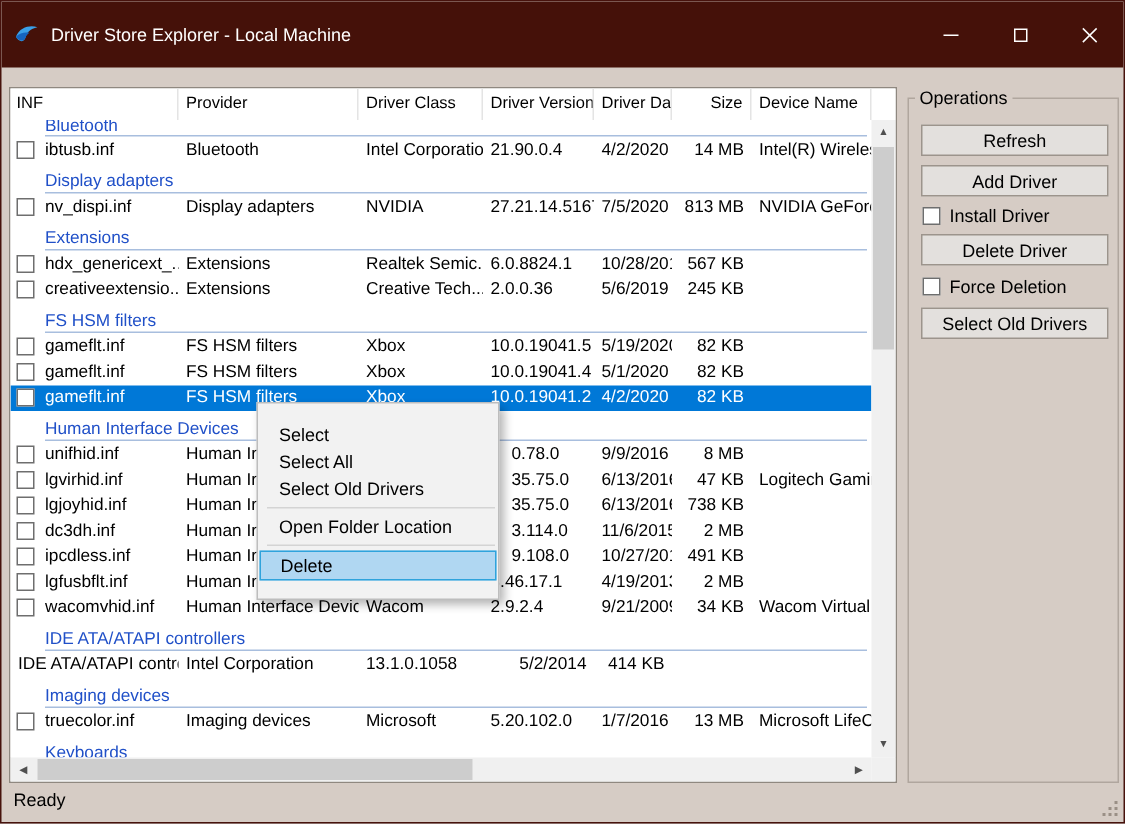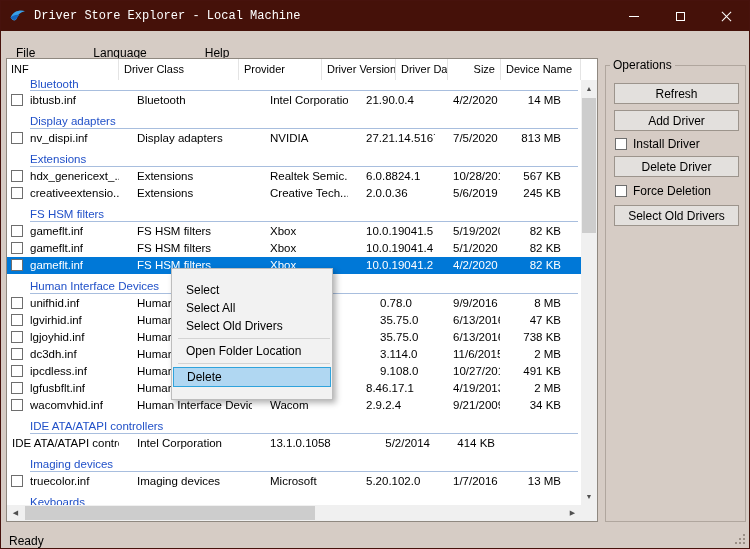--- a/index.html
+++ b/index.html
@@ -4,21 +4,21 @@
 <style>
   :root{
     --titlebar:#451109; --selection:#0078d7; --group-text:#2050c8;
     --menu-highlight:#b0d7f2; --menu-highlight-border:#2fa3dc; --window-bg:#d6ccc5;
   }
   *{margin:0;padding:0;box-sizing:border-box;}
   body{font-family:"Liberation Sans",sans-serif;background:#888;}
   .window{position:relative;width:750px;height:549px;background:var(--window-bg);
     overflow:hidden;font-size:12px;color:#000;border:1px solid #47120c;}
   
-  .titlebar{height:30px;background:var(--titlebar);display:flex;align-items:center;color:#fff;font-family:Liberation Mono, monospace;}
+  .titlebar{height:44px;background:var(--titlebar);display:flex;align-items:center;color:#fff;}
   .app-icon{width:17px;height:17px;margin-left:8px;flex:0 0 auto;}
   .title-text{margin-left:8px;font-size:12px;white-space:nowrap;}
   .win-controls{margin-left:auto;display:flex;height:100%;}
   .win-btn{width:46px;height:100%;display:flex;align-items:center;justify-content:center;}
   .glyph-min{width:10px;height:1px;background:#fff;display:block;}
   .glyph-max{width:9px;height:9px;border:1px solid #fff;display:block;}
   .glyph-close{position:relative;width:11px;height:11px;display:block;}
   .glyph-close::before,.glyph-close::after{content:"";position:absolute;left:-1px;top:5px;width:13px;height:1px;background:#fff;}
   .glyph-close::before{transform:rotate(45deg);}
   .glyph-close::after{transform:rotate(-45deg);}
@@ -26,21 +26,21 @@
   .menubar{height:44px;display:flex;align-items:center;padding-left:5px;gap:38px;}
   .menu-item{padding:4px 10px;}
   
   .listview{position:absolute;left:5px;top:57px;width:592px;height:464px;background:#fff;border:1px solid #8f8880;}
   .lv-header{position:absolute;left:0;top:0;width:590px;height:21px;background:#fff;display:grid;
     grid-template-columns:112px 120px 83px 74px 52px 53px 80px;font-size:11px;}
   .hcell{border-right:1px solid #e4e4e4;padding:4px 5px 0 5px;white-space:nowrap;overflow:hidden;}
   .hcell.first{padding-left:4px;}
   .hcell.r{text-align:right;}
   .lv-body{position:absolute;left:0;top:21px;width:574px;height:425px;overflow:hidden;font-size:11.5px;background:#fff;}
-  .row{display:grid;grid-template-columns:112px 120px 83px 74px 52px 53px 80px;height:17px;line-height:17px;gap:13px;}
+  .row{display:grid;grid-template-columns:112px 120px 83px 74px 52px 53px 80px;height:17px;line-height:17px;}
   .row.selected{background:var(--selection);color:#fff;}
   .cell{padding:0 5px;white-space:nowrap;overflow:hidden;}
   .cell.c-inf{position:relative;padding-left:23px;}
   .cell.c-date,.cell.c-size{text-align:right;}
   .cell.c-ver.shift{padding-left:19px;}
   .cb{position:absolute;left:4px;top:2px;width:12px;height:12px;border:1px solid #6e6e6e;background:#fff;display:block;}
   .group{position:relative;height:21px;overflow:hidden;color:var(--group-text);}
   .group .glabel{position:absolute;left:23px;bottom:3px;white-space:nowrap;}
   .group::after{content:"";position:absolute;left:23px;right:3px;bottom:1px;height:1px;background:#a8bede;}
   .group.cut{height:12px;}
@@ -67,21 +67,21 @@
   
   .ops{position:absolute;left:604px;top:64px;width:141px;height:457px;border:1px solid #b0a69e;}
   .ops-label{position:absolute;left:4px;top:-8px;background:var(--window-bg);padding:0 3px;font-size:12px;}
   .ops-btn{position:absolute;left:8px;width:125px;height:21px;background:#e3e0dd;border:1px solid #9c948c;
     display:flex;align-items:center;justify-content:center;font-size:12px;}
   .btn-refresh{top:17px;} .btn-add{top:44px;} .btn-delete{top:90px;} .btn-selectold{top:139px;}
   .opcheck{position:absolute;left:9px;height:14px;display:flex;align-items:center;gap:6px;}
   .chk-install{top:71px;} .chk-force{top:118px;}
   .opcheck .cb{position:static;flex:0 0 auto;}
   
-  .statusbar{position:absolute;left:0;bottom:0;width:100%;height:22px;display:flex;align-items:flex-end;padding-left:8px;}
+  .statusbar{position:absolute;left:0;bottom:0;width:100%;height:22px;display:flex;align-items:flex-start;padding-left:8px;}
   .grip{position:absolute;right:2px;bottom:2px;}
 </style>
 </head>
 <body>
 
 <div class="window">
 
   <div class="titlebar">
     <svg class="app-icon" viewBox="0 0 16 16">
       <path d="M1.5 9 C4 2.5, 11 1.5, 15 3 C10.5 4, 8.5 6, 7.5 9.5 C6.5 12.5, 3.5 12.5, 1.5 9 Z" fill="#3aa0e8"></path>
@@ -103,22 +103,22 @@
 
   <div class="menubar">
     <span class="menu-item">File</span>
     <span class="menu-item">Language</span>
     <span class="menu-item">Help</span>
   </div>
 
   <div class="listview">
     <div class="lv-header">
       <div class="hcell first">INF</div>
+      <div class="hcell">Provider</div>
       <div class="hcell">Driver Class</div>
-      <div class="hcell">Provider</div>
       <div class="hcell">Driver Version</div>
       <div class="hcell r">Driver Date</div>
       <div class="hcell r">Size</div>
       <div class="hcell">Device Name</div>
     </div>
     <div class="lv-body">
         <div class="group cut">
           <span class="glabel">Bluetooth</span>
         </div>
         <div class="row">

